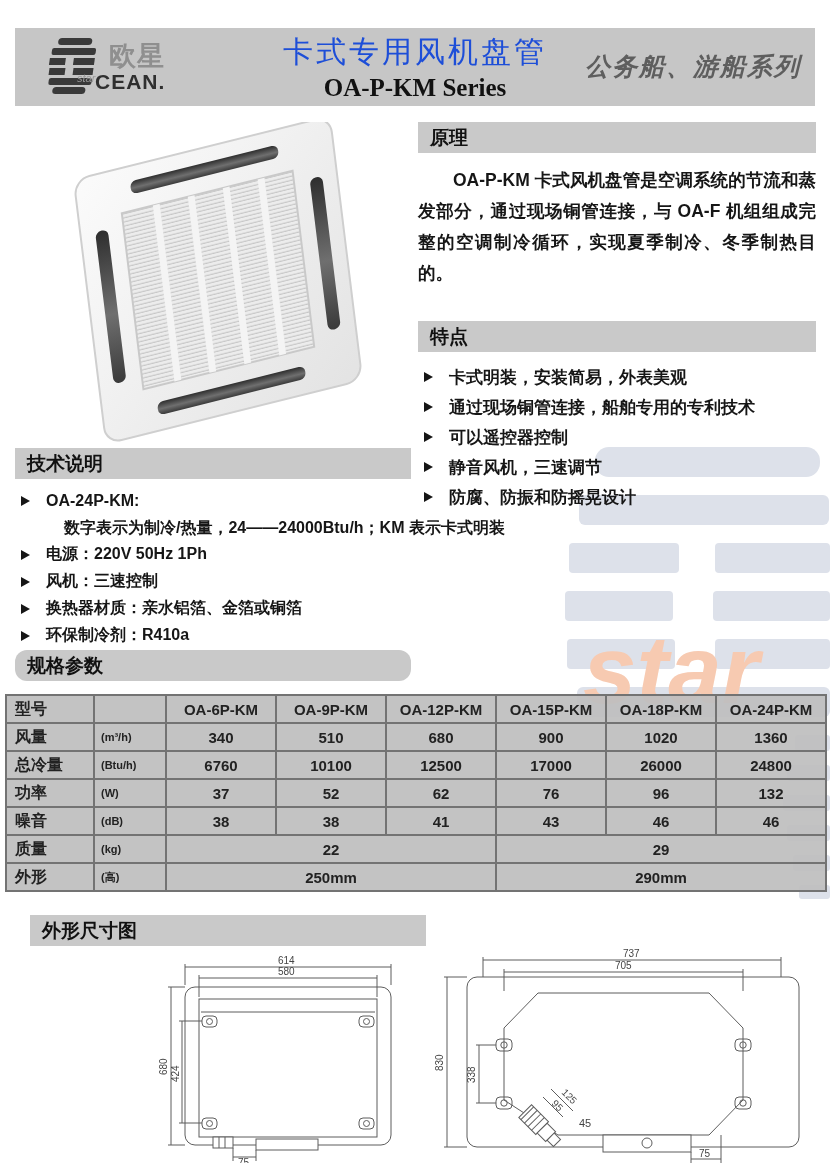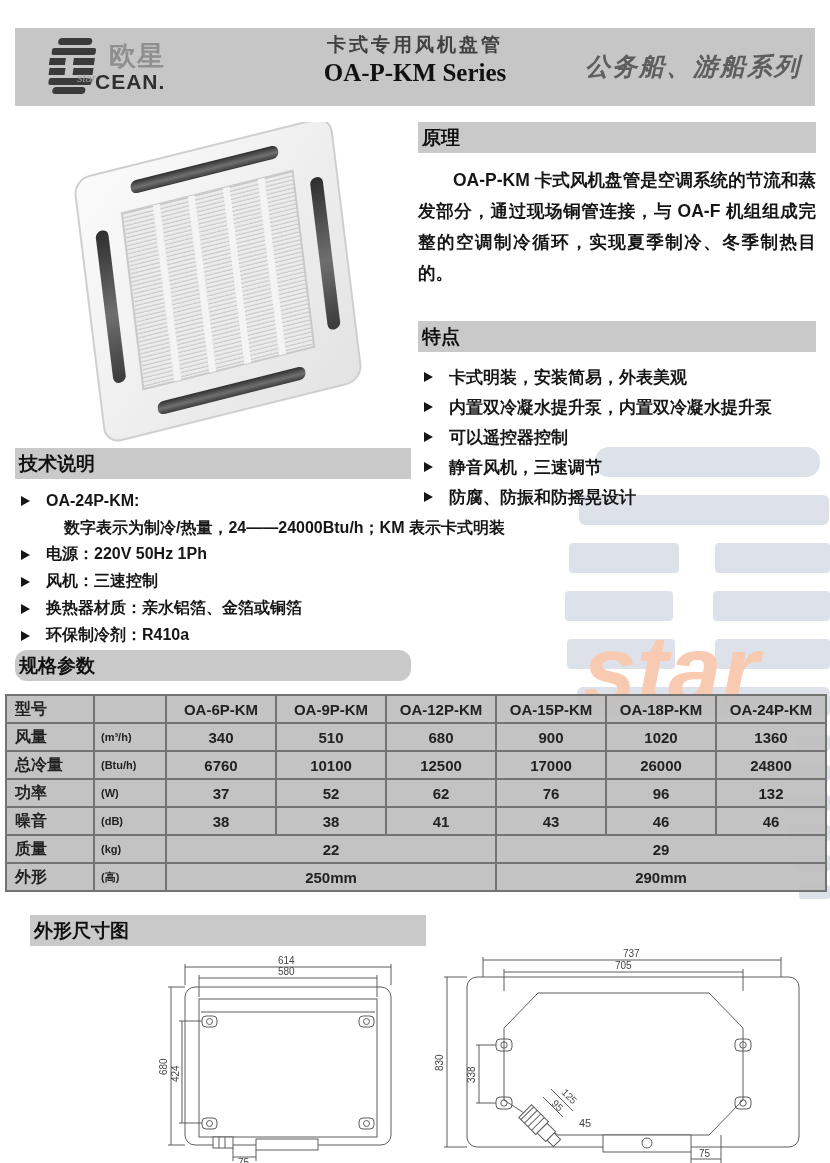--- a/index.html
+++ b/index.html
@@ -5,27 +5,27 @@
   html,body{margin:0;padding:0;background:#ffffff;}
   .page{position:relative;width:830px;height:1163px;background:#fff;overflow:hidden;
         font-family:"Liberation Sans",sans-serif;color:#1c1c1c;}
   
   .hdr{position:absolute;left:15px;top:28px;width:800px;height:78px;background:#c6c6c6;z-index:2;}
   .logo{position:absolute;left:28px;top:8px;width:200px;height:62px;}
   .logo-cn{position:absolute;left:66px;top:2px;font-size:27px;font-weight:bold;color:#8f8f8f;letter-spacing:1px;}
   .logo-star{position:absolute;left:34px;top:36px;font-size:11px;color:#9a9a9a;font-style:italic;}
   .logo-ocean{position:absolute;left:52px;top:34px;font-size:21px;font-weight:bold;color:#2f2f2f;letter-spacing:1px;}
   .hdr-title{position:absolute;left:230px;top:4px;width:340px;text-align:center;}
-  .hdr-title .cn{font-size:19px;font-weight:bold;letter-spacing:3px;color:#404040;}
+  .hdr-title .cn{font-size:30px;font-weight:normal;letter-spacing:3px;color:#1d4ed8;}
   .hdr-title .en{font-size:25px;font-weight:bold;font-family:"Liberation Serif",serif;color:#111;margin-top:1px;}
   .hdr-series{position:absolute;right:14px;top:22px;font-size:25px;font-weight:bold;font-style:italic;
               font-family:"Liberation Serif",serif;color:#5e5e5e;letter-spacing:2px;}
   
   .sec-bar{background:#c9c9c9;font-size:19px;font-weight:bold;height:31px;line-height:31px;
-           padding-left:4px;box-sizing:border-box;color:#111;}
+           padding-left:12px;box-sizing:border-box;color:#111;}
   
   .product{position:absolute;left:22px;top:122px;width:380px;height:320px;z-index:2;}
   .rcol{position:absolute;left:418px;top:122px;width:398px;z-index:2;}
   .para{margin-top:12px;font-size:17.5px;font-weight:600;line-height:31px;text-align:justify;
         text-indent:2em;color:#161616;}
   .feat-list{margin-top:10px;}
   .feat-item{display:flex;align-items:center;height:30px;font-size:17px;font-weight:600;color:#161616;font-family:Liberation Serif, serif;}
   .tri{width:0;height:0;border-top:5px solid transparent;border-bottom:5px solid transparent;
        border-left:9px solid #161616;margin:0 16px 0 6px;flex:0 0 auto;}
   .feat2{margin-top:32px;}
@@ -142,21 +142,21 @@
     <div class="para">OA-P-KM 卡式风机盘管是空调系统的节流和蒸发部分，通过现场铜管连接，与 OA-F 机组组成完整的空调制冷循环，实现夏季制冷、冬季制热目的。</div>
 
     <div class="sec-bar feat2">特点</div>
     <div class="feat-list">
       <div class="feat-item">
         <span class="tri"></span>
         <span>卡式明装，安装简易，外表美观</span>
         </div>
       <div class="feat-item">
         <span class="tri"></span>
-        <span>内置双冷凝水提升泵，内置双冷凝水提升泵</span>
+        <span>通过现场铜管连接，船舶专用的专利技术</span>
         </div>
       <div class="feat-item">
         <span class="tri"></span>
         <span>可以遥控器控制</span>
         </div>
       <div class="feat-item">
         <span class="tri"></span>
         <span>静音风机，三速调节</span>
         </div>
       <div class="feat-item">

